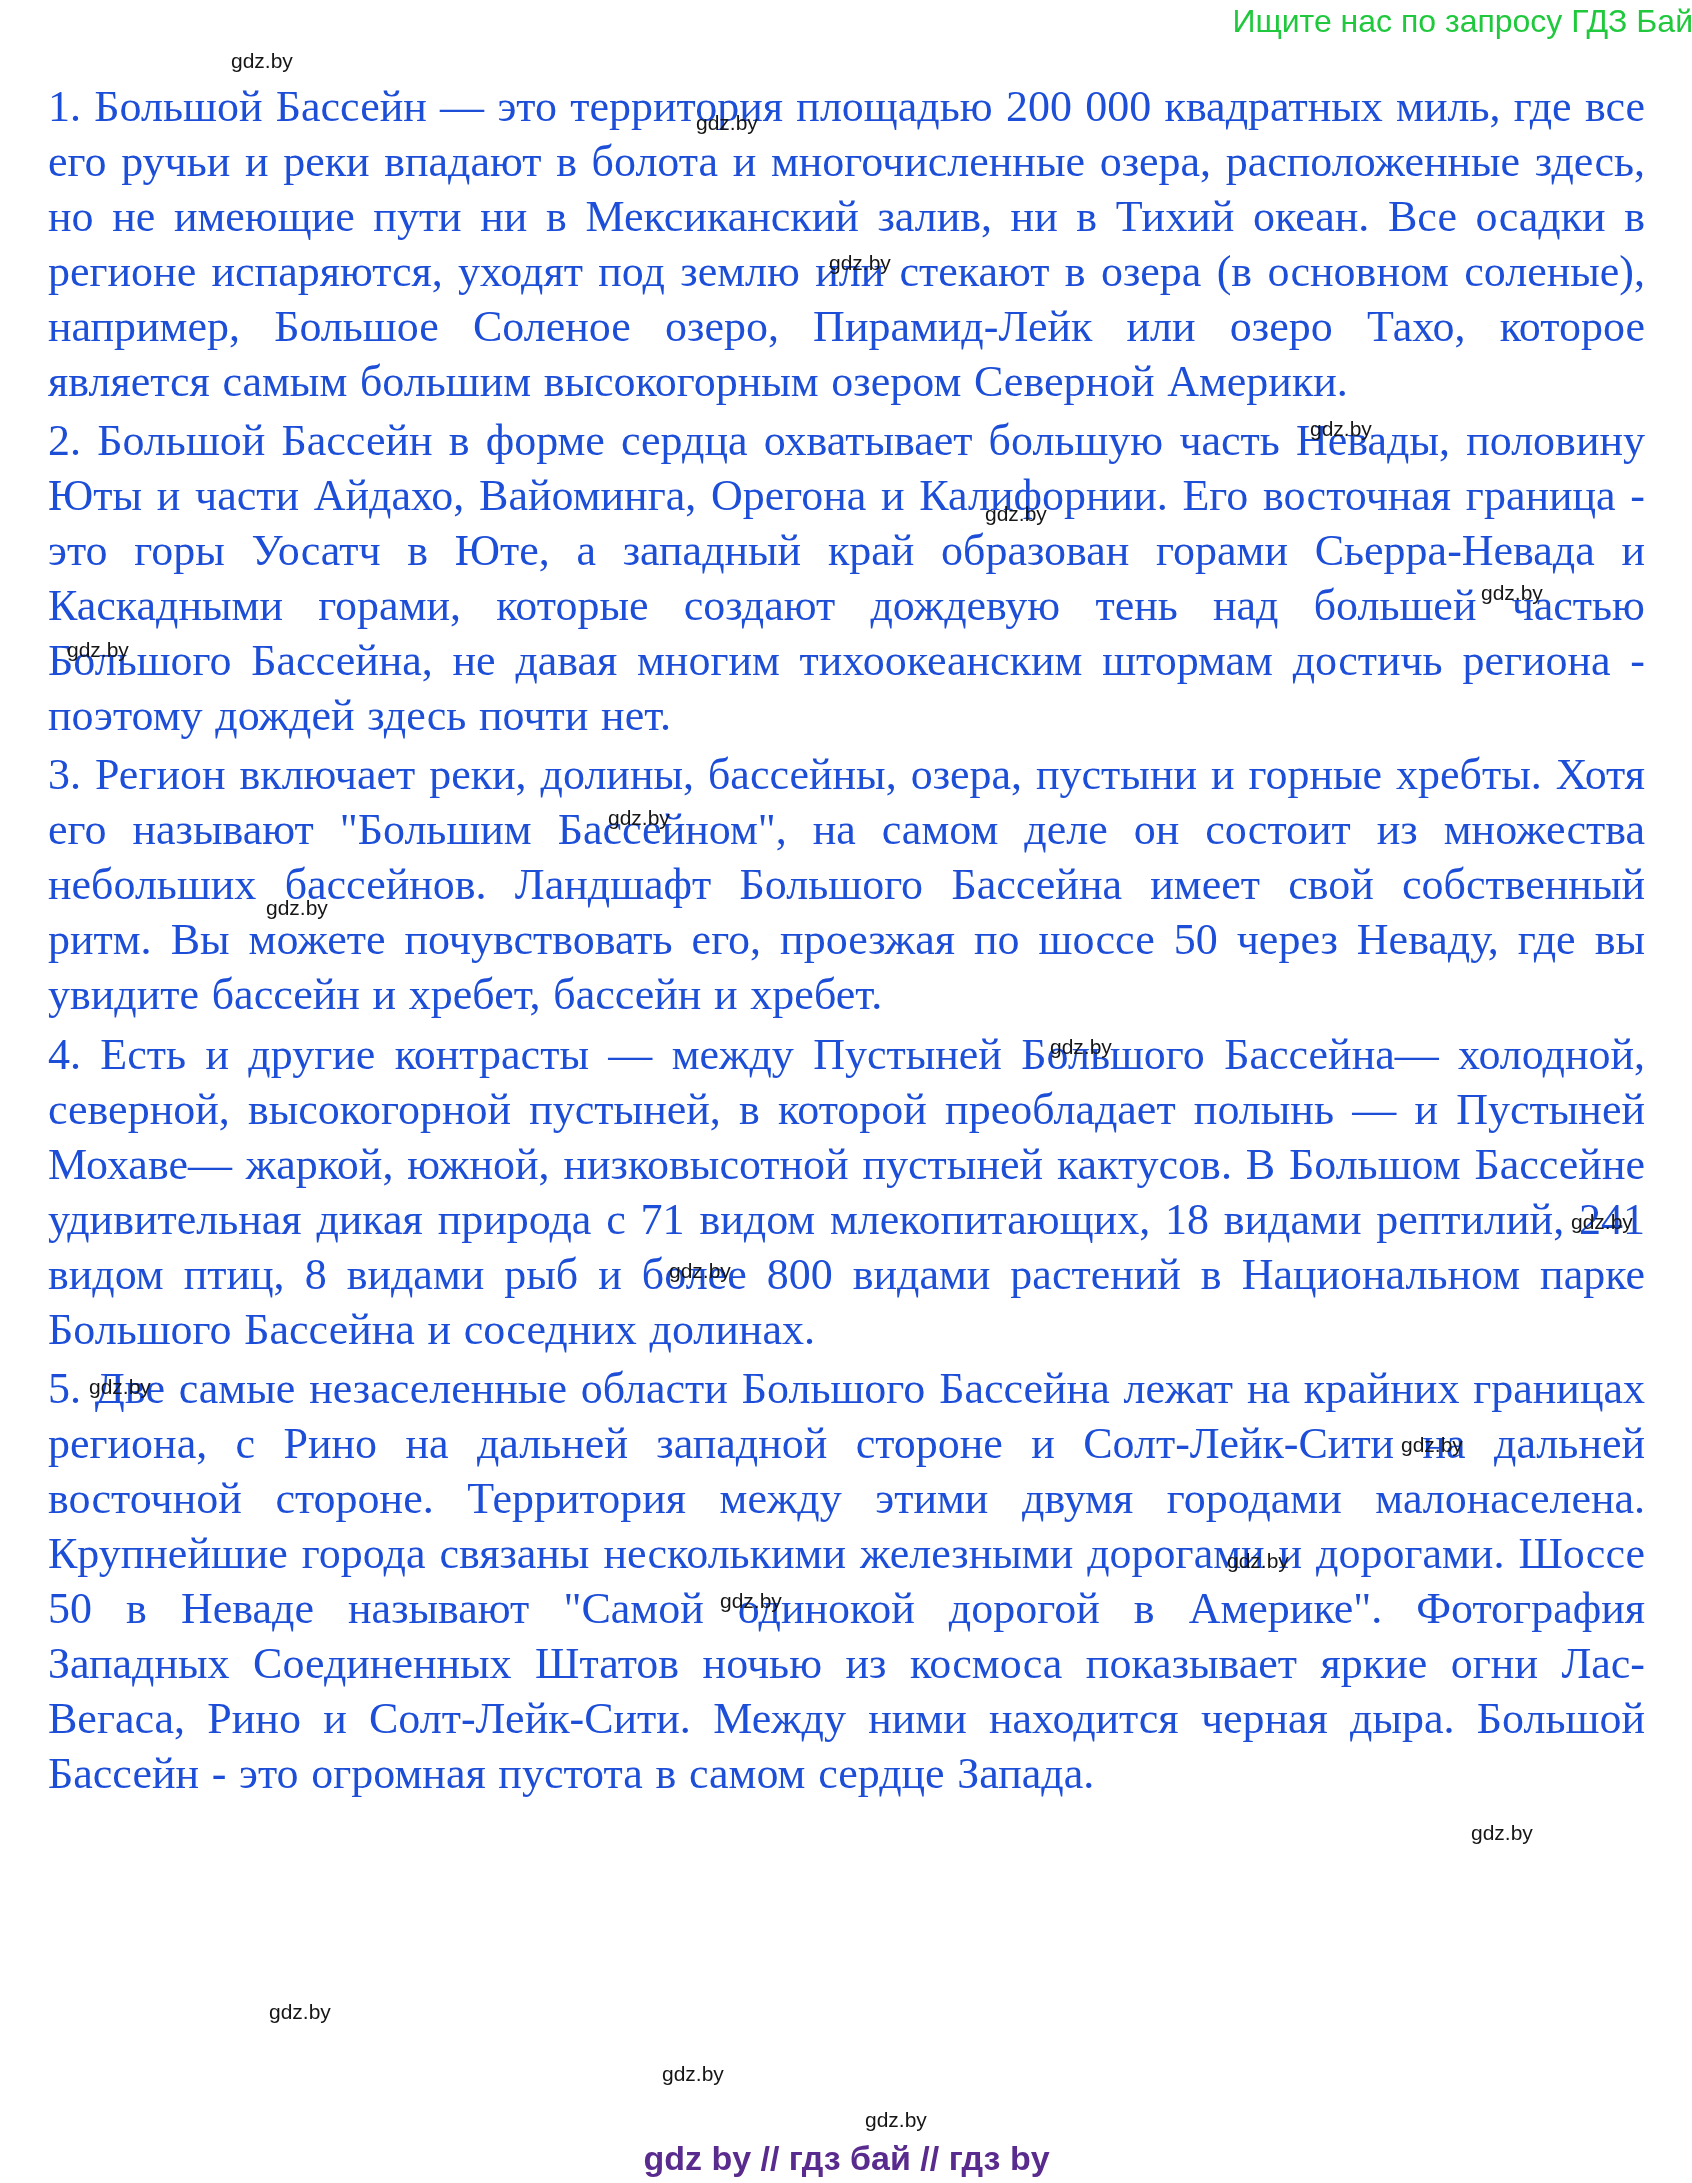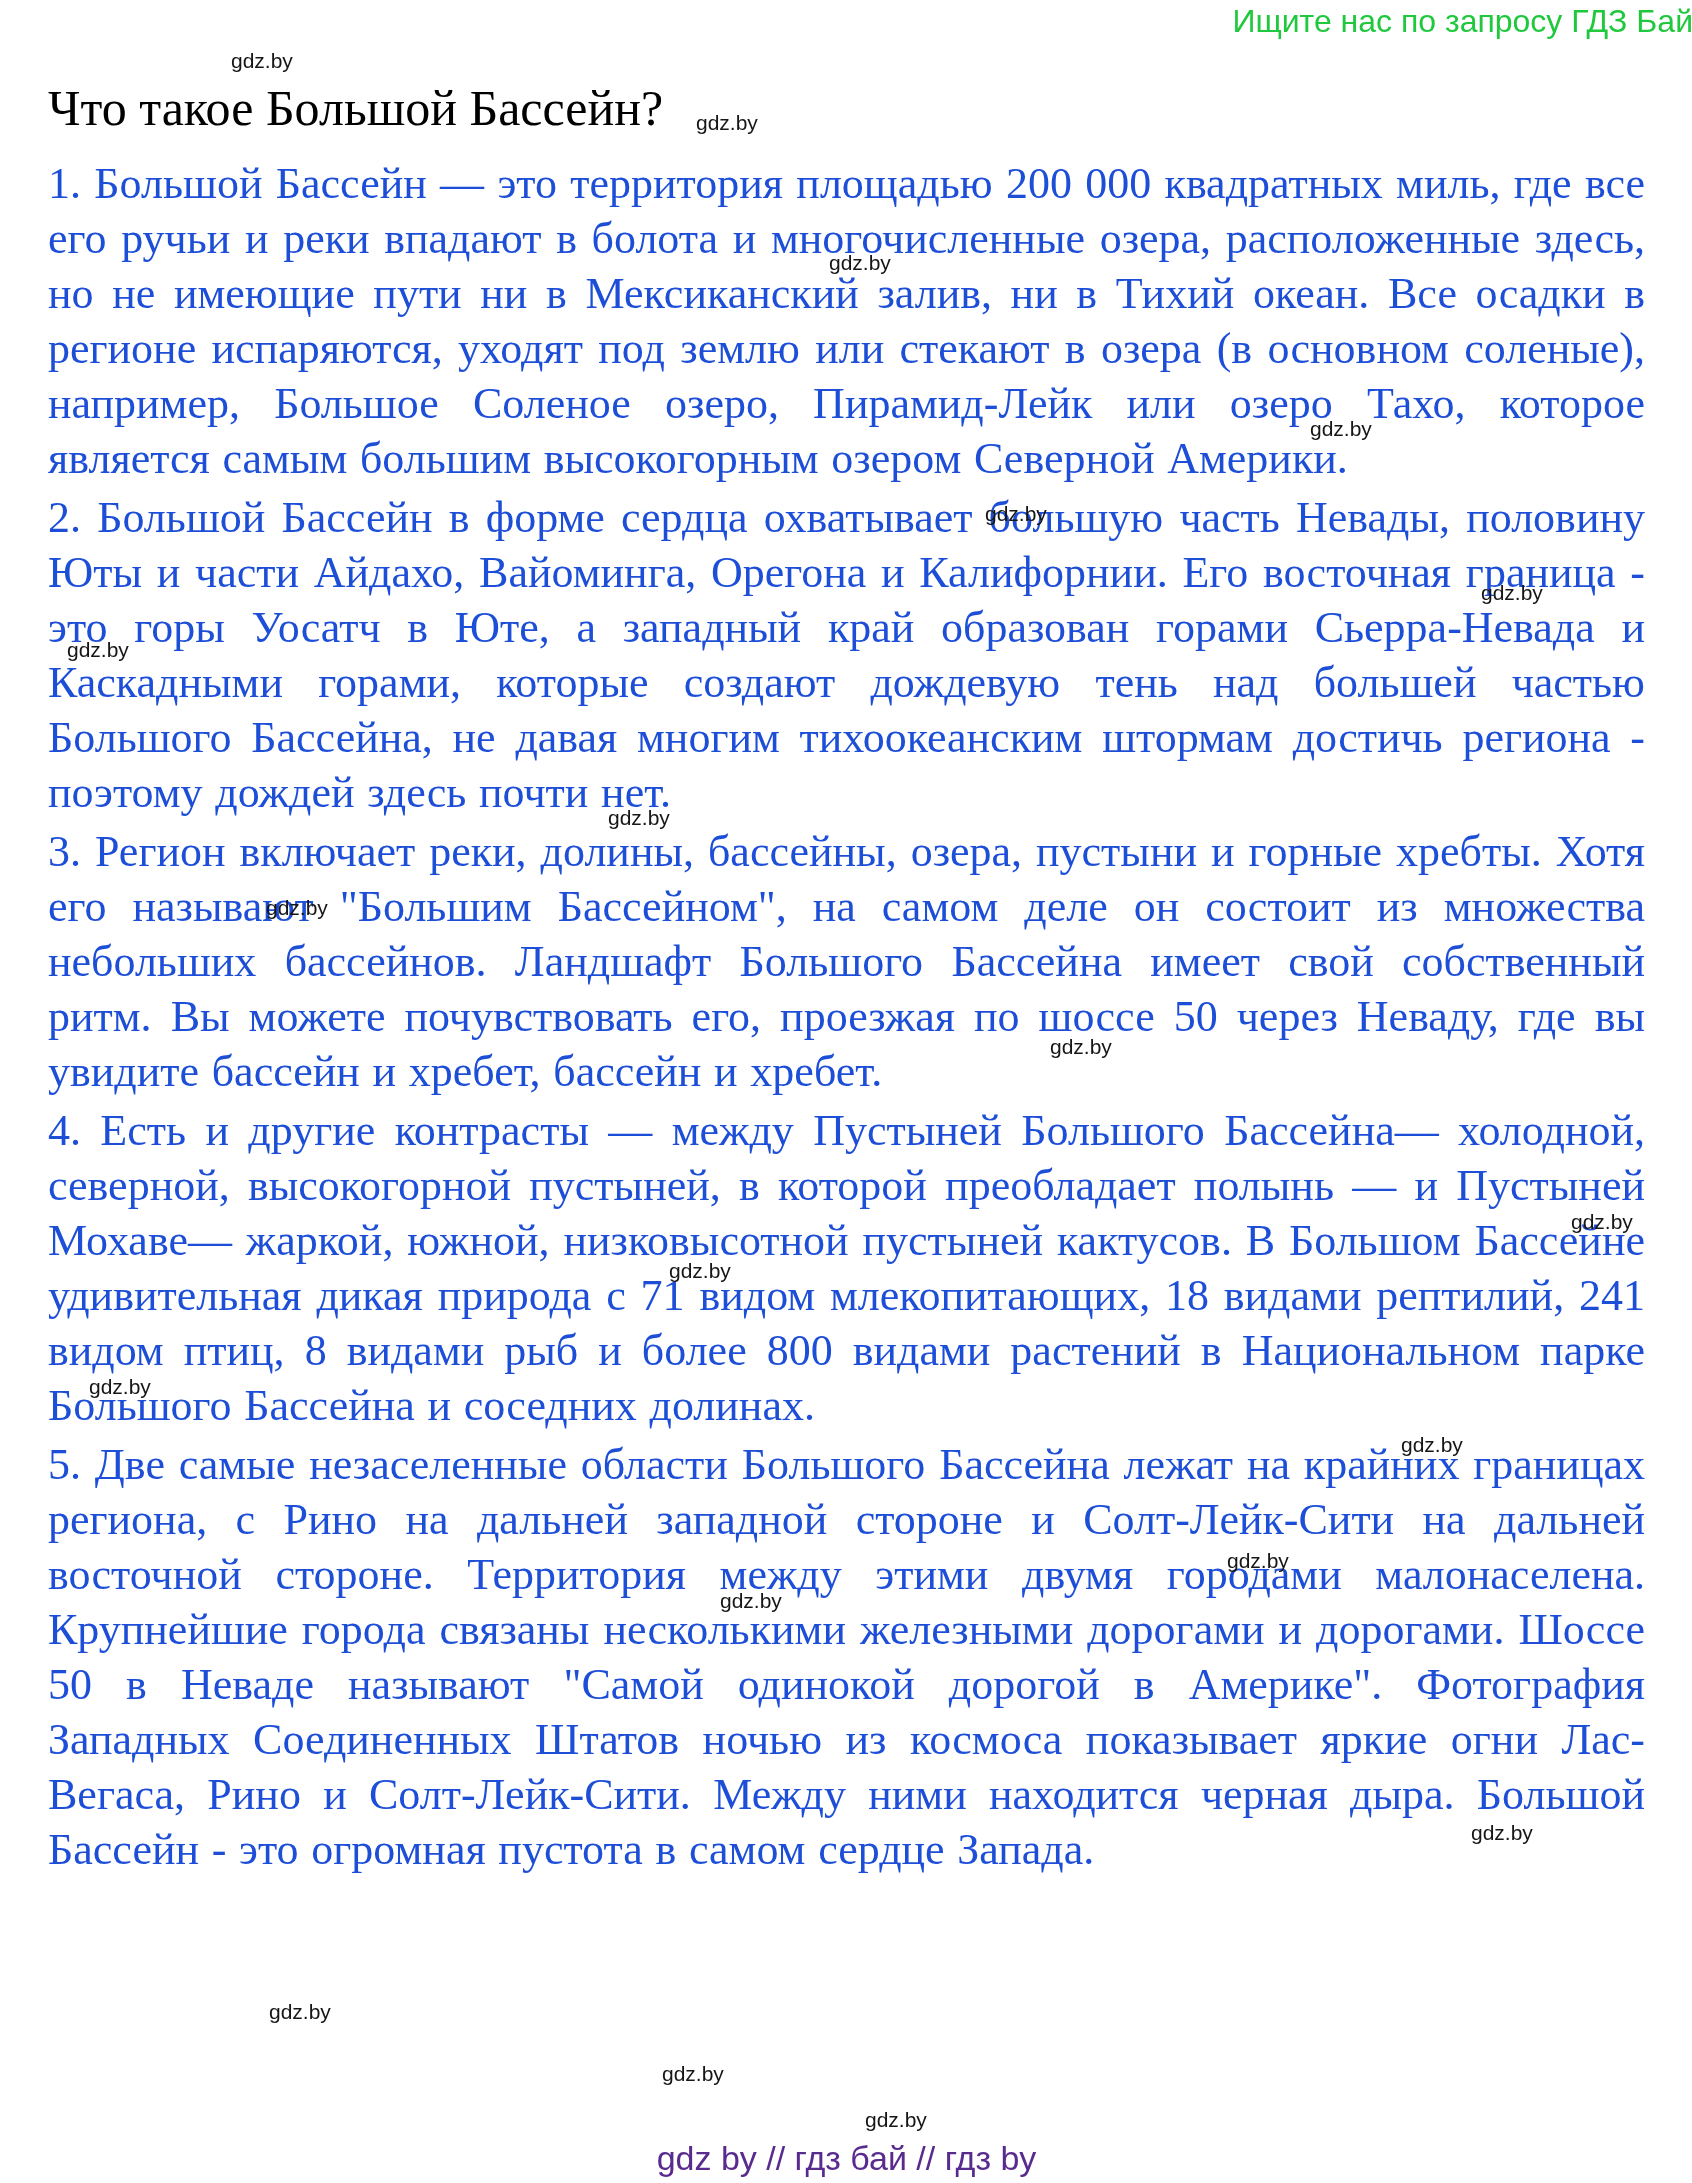--- a/index.html
+++ b/index.html
@@ -59,32 +59,31 @@
     z-index: 5;
   }
   .footer {
     position: absolute;
     bottom: 5px;
     left: 0;
     width: 100%;
     text-align: center;
     font-family: "Liberation Sans", sans-serif;
     font-size: 34px;
-    font-weight: 400;
+    font-weight: 700;
     color: #5a2b8e;
     white-space: nowrap;
   }
 </style>
 </head>
 <body>
 
 <div class="banner">Ищите нас по запросу ГДЗ Бай</div>
 
 <div class="content">
-  <h1 class="title">Что такое Большой Бассейн?</h1>
 
   <p class="para">1. Большой Бассейн — это территория площадью 200 000 квадратных миль, где все его ручьи и реки впадают в болота и многочисленные озера, расположенные здесь, но не имеющие пути ни в Мексиканский залив, ни в Тихий океан. Все осадки в регионе испаряются, уходят под землю или стекают в озера (в основном соленые), например, Большое Соленое озеро, Пирамид-Лейк или озеро Тахо, которое является самым большим высокогорным озером Северной Америки.</p>
 
   <p class="para">2. Большой Бассейн в форме сердца охватывает большую часть Невады, половину Юты и части Айдахо, Вайоминга, Орегона и Калифорнии. Его восточная граница - это горы Уосатч в Юте, а западный край образован горами Сьерра-Невада и Каскадными горами, которые создают дождевую тень над большей частью Большого Бассейна, не давая многим тихоокеанским штормам достичь региона - поэтому дождей здесь почти нет.</p>
 
   <p class="para">3. Регион включает реки, долины, бассейны, озера, пустыни и горные хребты. Хотя его называют "Большим Бассейном", на самом деле он состоит из множества небольших бассейнов. Ландшафт Большого Бассейна имеет свой собственный ритм. Вы можете почувствовать его, проезжая по шоссе 50 через Неваду, где вы увидите бассейн и хребет, бассейн и хребет.</p>
 
   <p class="para">4. Есть и другие контрасты — между Пустыней Большого Бассейна— холодной, северной, высокогорной пустыней, в которой преобладает полынь — и Пустыней Мохаве— жаркой, южной, низковысотной пустыней кактусов. В Большом Бассейне удивительная дикая природа с 71 видом млекопитающих, 18 видами рептилий, 241 видом птиц, 8 видами рыб и более 800 видами растений в Национальном парке Большого Бассейна и соседних долинах.</p>
 
   <p class="para">5. Две самые незаселенные области Большого Бассейна лежат на крайних границах региона, с Рино на дальней западной стороне и Солт-Лейк-Сити на дальней восточной стороне. Территория между этими двумя городами малонаселена. Крупнейшие города связаны несколькими железными дорогами и дорогами. Шоссе 50 в Неваде называют "Самой одинокой дорогой в Америке". Фотография Западных Соединенных Штатов ночью из космоса показывает яркие огни Лас-Вегаса, Рино и Солт-Лейк-Сити. Между ними находится черная дыра. Большой Бассейн - это огромная пустота в самом сердце Запада.</p>

